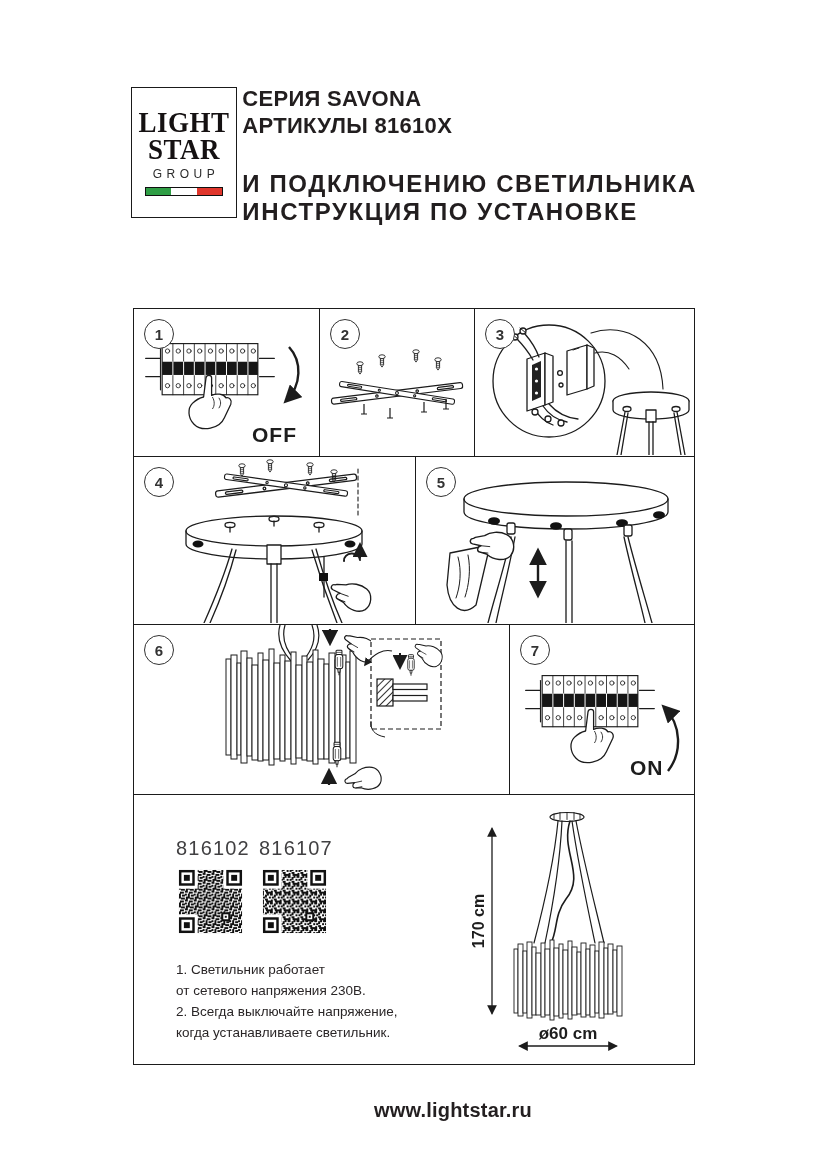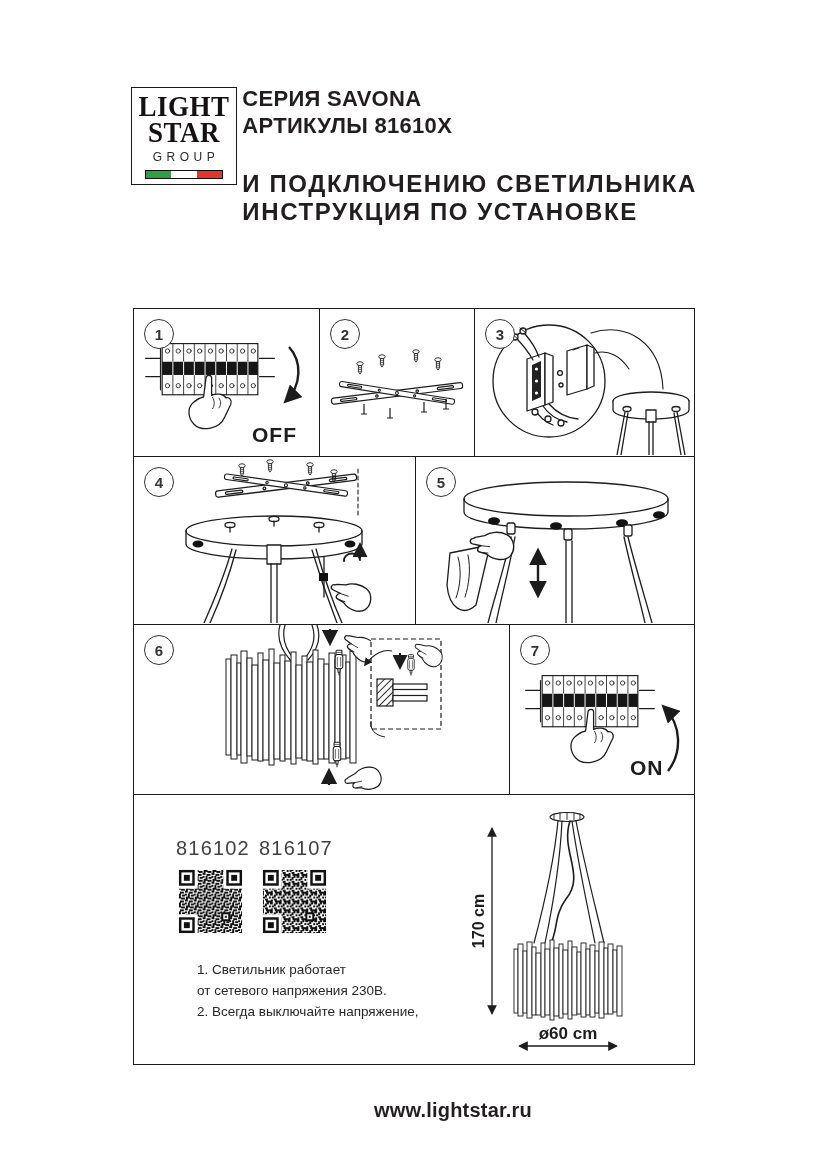--- a/index.html
+++ b/index.html
@@ -1,19 +1,19 @@
 <!DOCTYPE html>
 <html><head>
 <meta charset="utf-8">
 <style>
   html,body{margin:0;padding:0;background:#fff;}
   .page{position:relative;width:826px;height:1169px;background:#fff;overflow:hidden;
         font-family:"Liberation Sans",sans-serif;color:#231f20;}
   
-  .logo-box{position:absolute;left:131px;top:87px;width:106px;height:98px;
+  .logo-box{position:absolute;left:131px;top:87px;width:106px;height:131px;
             border:1.5px solid #1a1a1a;box-sizing:border-box;display:flex;flex-direction:column;
             align-items:center;justify-content:center;background:#fff;}
   .logo-word{font-family:"Liberation Serif",serif;font-weight:700;font-size:27px;line-height:.98;
              letter-spacing:.5px;color:#151112;transform:scaleY(1.12);}
   .logo-group{font-size:12px;letter-spacing:4.5px;color:#2b2b2b;margin:5px 0 6px 4px;}
   .logo-flag{width:78px;height:9px;border:1.5px solid #101010;box-sizing:border-box;display:flex;}
   .logo-flag span{flex:1;}
   .flag-green{background:#2f9e45;} .flag-white{background:#ffffff;} .flag-red{background:#e0362c;}
   .title-block{position:absolute;right:129px;top:85px;text-align:left;color:#221e1f;}
   .t-small{font-size:22px;font-weight:700;letter-spacing:.3px;line-height:1.24;}
@@ -32,21 +32,21 @@
   .badge{position:absolute;left:10px;top:10px;width:28px;height:28px;border:1.6px solid #333;
          border-radius:50%;display:flex;align-items:center;justify-content:center;
          font-size:15px;font-weight:700;color:#333;background:#fff;z-index:2;}
   .ill{position:absolute;left:0;top:0;}
   svg text{font-family:"Liberation Sans",sans-serif;fill:#1d1d1d;}
   
   .article{position:absolute;top:42px;font-size:20px;font-weight:400;color:#414042;letter-spacing:1.2px;}
   .art-l{left:42px;} .art-r{left:125px;}
   .qr{position:absolute;top:72px;width:69px;height:69px;}
   .qr-l{left:42px;} .qr-r{left:126px;}
-  .notes{position:absolute;left:42px;top:164px;font-size:13.5px;line-height:1.56;color:#2a2627;margin-left:21px;}
+  .notes{position:absolute;left:42px;top:164px;font-size:13.5px;line-height:1.56;color:#2a2627;}
   
   .footer{position:absolute;left:0;top:1099px;width:100%;text-align:center;
           font-size:20px;font-weight:700;color:#231f20;letter-spacing:.2px;margin-left:40px;}
 </style>
 </head>
 <body>
 
 <svg style="position:absolute;width:0;height:0" aria-hidden="true">
   <defs>
     <marker id="mA" viewBox="0 0 10 10" refX="8" refY="5" markerWidth="7.5" markerHeight="7.5" orient="auto-start-reverse">
@@ -442,20 +442,21 @@
               <rect x="46" y="46" width="9" height="9" fill="#111"></rect>
               <rect x="48" y="48" width="5" height="5" fill="#fff"></rect>
               <rect x="49.5" y="49.5" width="2" height="2" fill="#111"></rect>
             </g>
         </svg>
 
         <div class="notes">
           <div>1. Светильник работает</div>
           <div>от сетевого напряжения 230В.</div>
           <div>2. Всегда выключайте напряжение,</div>
+          <div>когда устанавливаете светильник.</div>
         </div>
 
         <svg class="ill" style="left:300px;top:8px" width="254" height="252" viewBox="0 0 254 252">
           <g stroke="#1c1c1c" fill="none" stroke-width="1.2" stroke-linecap="round">
 
             <ellipse cx="133" cy="14" rx="17" ry="4.5" fill="#fff"></ellipse>
             <path d="M120,11 v5 M126,9.5 v7 M133,9.5 v7 M140,9.5 v7 M146,11 v5" stroke-width=".9"></path>
 
             <path d="M124,18 C120,60 110,102 100,140"></path>
             <path d="M128,18 C126,60 119,102 111,140"></path>

